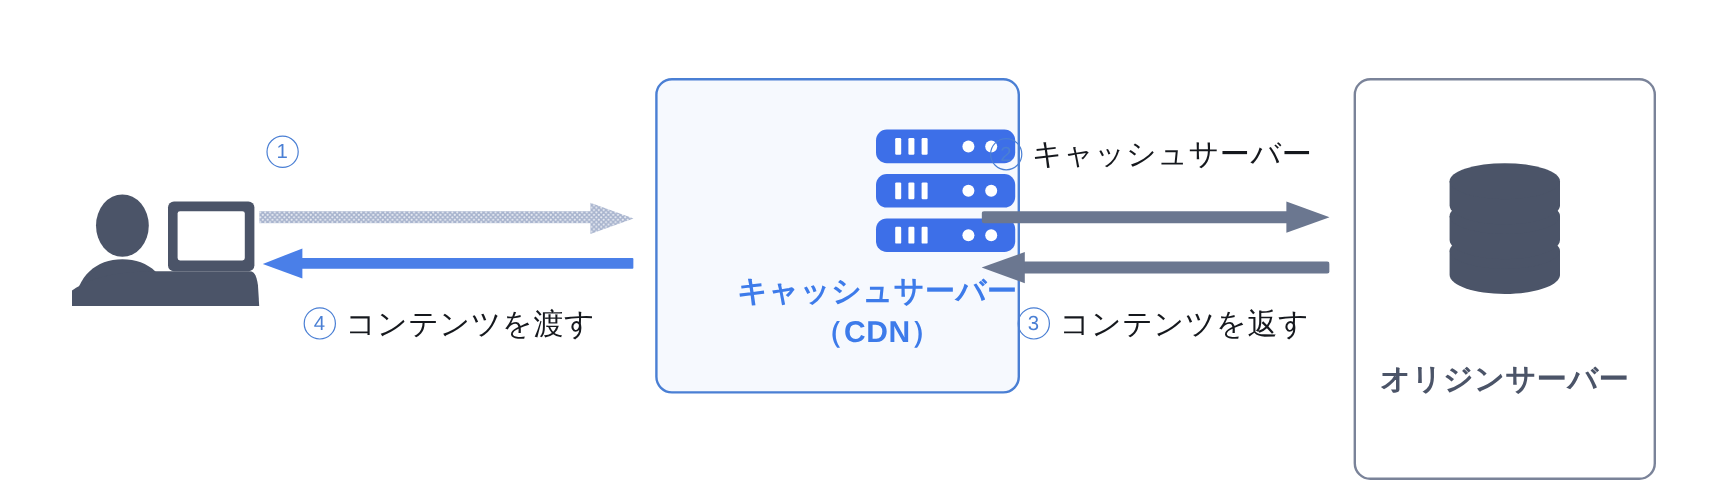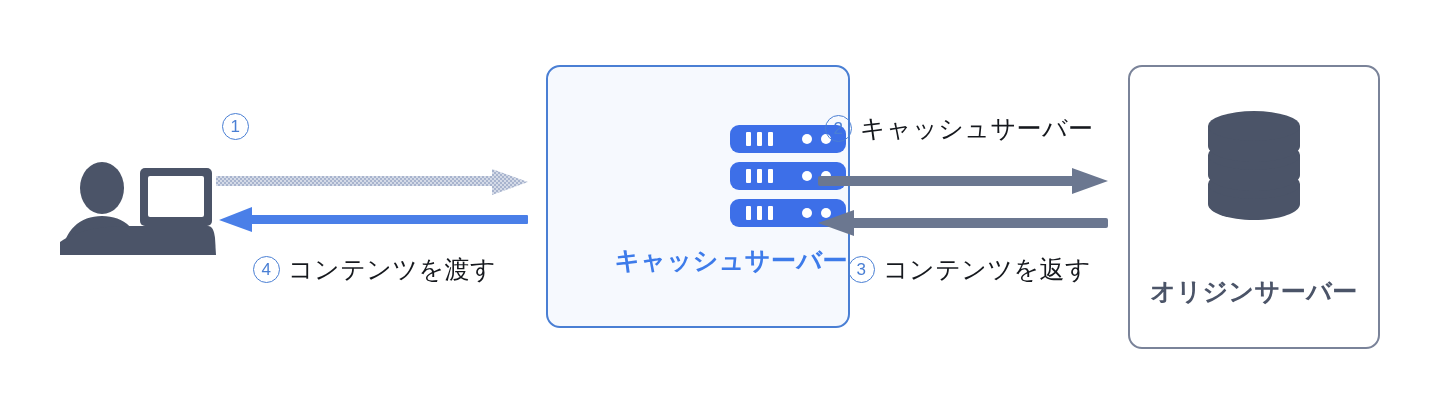--- a/index.html
+++ b/index.html
@@ -22,21 +22,21 @@
     display:flex; flex-direction:column;
     align-items:center; justify-content:center;
   }
   #cdn-box {
     left:546px; top:65px; width:304px; height:263px;
     border:2px solid #4a7fd4;
     background:#f6f9fe;
     align-items:flex-end;
   }
   #origin-box {
-    left:1128px; top:65px; width:252px; height:284px;
+    left:1128px; top:65px; width:252px; height:335px;
     border:2px solid #7a8399;
     background:#ffffff;
     gap:31px;
   }
   .node-icon { display:block; }
   #cdn-icon { width:120px; height:104px; margin-top:8px; }
   #origin-icon { width:104px; height:112px; margin-top:4px; }
 
   .node-label {
     margin-top:16px;
@@ -153,20 +153,21 @@
 
         <rect x="18" y="82" width="5" height="14" rx="1"></rect>
         <rect x="29" y="82" width="5" height="14" rx="1"></rect>
         <rect x="40" y="82" width="5" height="14" rx="1"></rect>
         <circle cx="79" cy="89" r="5"></circle>
         <circle cx="98" cy="89" r="5"></circle>
       </g>
     </svg>
     <div class="node-label">
       <span>キャッシュサーバー</span>
+      <span class="sub">（CDN）</span>
     </div>
   </div>
 
   <div class="caption" id="cap-2">
     <span class="num">2</span>
     <span>キャッシュサーバー</span>
   </div>
 
   <svg class="arrow-svg" id="arrow-2" viewBox="0 0 290 30" xmlns="http://www.w3.org/2000/svg">
     <rect x="0" y="10" width="258" height="10" rx="2" fill="#6b7790"></rect>

